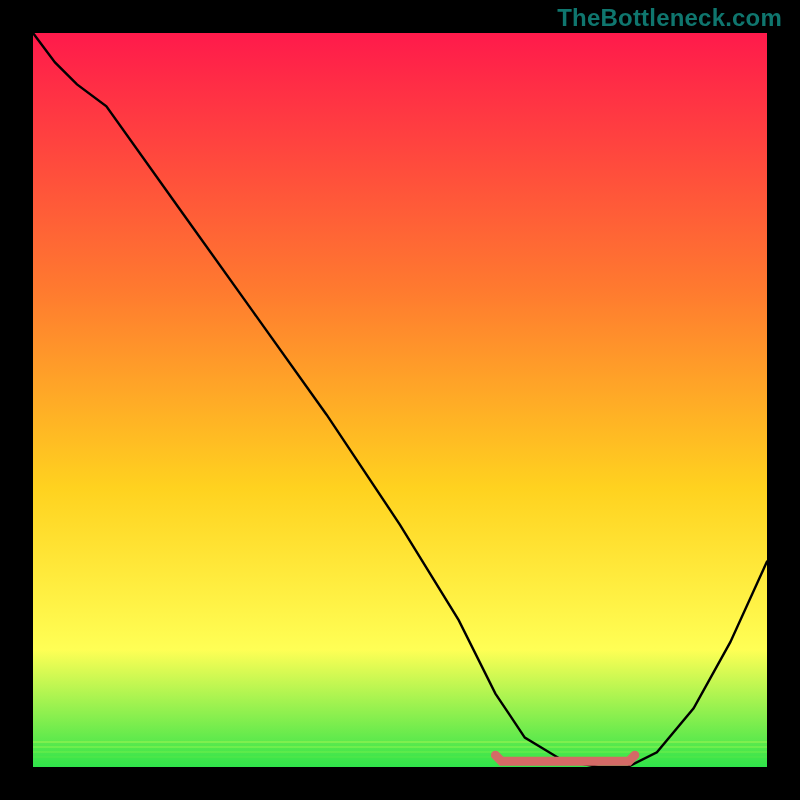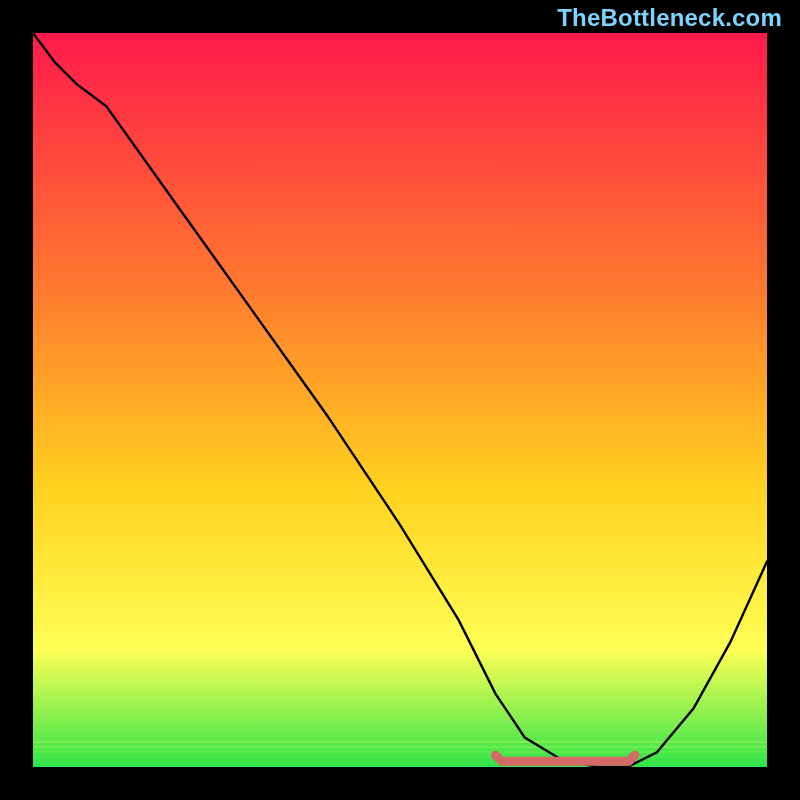--- a/index.html
+++ b/index.html
@@ -14,21 +14,21 @@
   .frame {
     position: relative;
     width: 800px;
     height: 800px;
     background: #000;
   }
   .watermark {
     position: absolute;
     top: 4px;
     right: 18px;
-    color: #7dd3fc;
+    color: #0f766e;
     font-size: 24px;
     font-weight: 600;
     letter-spacing: 0.2px;
     user-select: none;
   }
   svg {
     display: block;
   }
 </style>
 </head>

